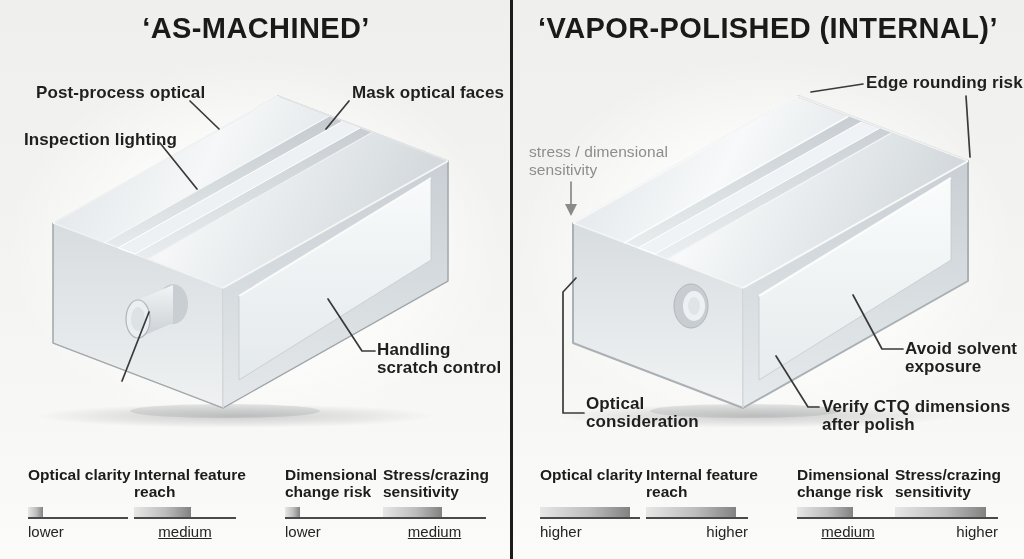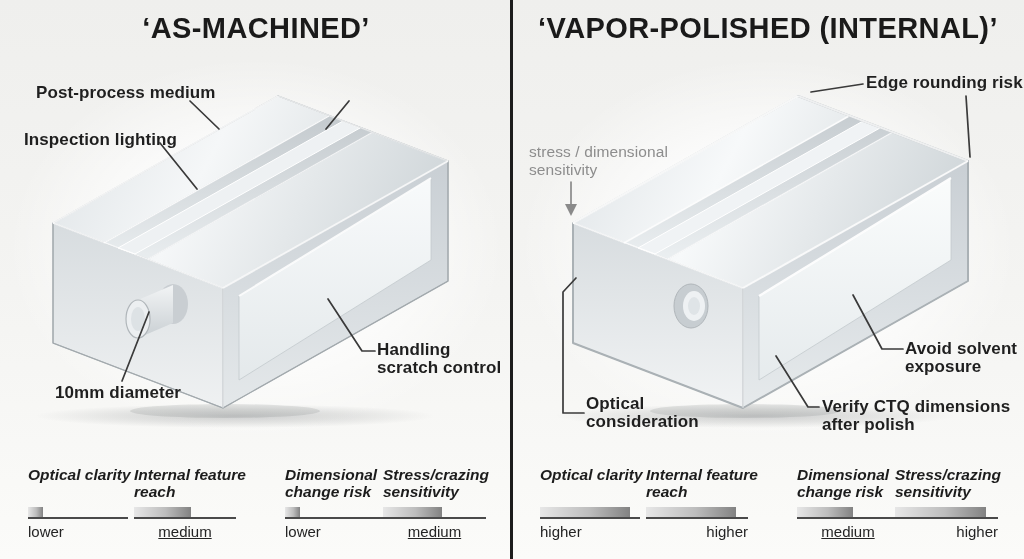--- a/index.html
+++ b/index.html
@@ -29,21 +29,21 @@
   .right .c1{left:17px;top:143px;width:152px;color:#8d8d8d;font-weight:normal;font-size:15.5px;line-height:1.18;}
   .right .c2{left:393px;top:340px;width:126px;}
   .right .c3{left:310px;top:398px;width:198px;}
   .right .c4{left:74px;top:395px;width:132px;}
   .metrics{position:absolute;left:0;top:466px;width:512px;height:90px;}
   .mcol{position:absolute;top:0;}
   .m0{left:28px;width:100px;}
   .m1{left:134px;width:102px;}
   .m2{left:265px;width:102px;margin-left:20px;}
   .m3{left:383px;width:103px;}
-  .mname{font-size:15.5px;font-weight:bold;line-height:1.1;color:#1c1c1c;width:calc(100% + 14px);min-height:34px;font-style:italic;}
+  .mname{font-size:15.5px;font-weight:bold;line-height:1.1;color:#1c1c1c;width:calc(100% + 14px);min-height:34px;}
   .bar{position:relative;height:13px;margin-top:6px;}
   .bar .tr{position:absolute;left:0;right:0;bottom:0;height:2.5px;background:#4a4a4a;}
   .bar .fl{position:absolute;left:0;bottom:2px;height:10px;width:0;
            background:linear-gradient(90deg,#e7e7e7 0%,#bdbdbd 55%,#828282 100%);}
   .mval{font-size:15px;color:#242424;margin-top:4px;}
   .va-l{text-align:left;} .va-c{text-align:center;text-decoration:underline;} .va-r{text-align:right;}
 </style>
 </head>
 <body>
 
@@ -111,23 +111,23 @@
     </svg>
 
     <svg class="leads" viewBox="0 0 512 559">
       <line x1="190" y1="101" x2="219" y2="129"></line>
       <line x1="349" y1="101" x2="326" y2="129"></line>
       <line x1="160" y1="143" x2="197" y2="189"></line>
       <line x1="122" y1="381" x2="149" y2="312"></line>
       <polyline points="375,351 362,351 328,299"></polyline>
     </svg>
 
-    <div class="callout c0">Post-process medium</div>
+    <div class="callout c0">Post-process optical</div>
+    <div class="callout c1">Mask optical faces</div>
     <div class="callout c2">Inspection lighting</div>
-    <div class="callout c3">10mm diameter</div>
     <div class="callout c4 wrap">Handling scratch control</div>
 
     <div class="metrics">
       <div class="mcol m0">
         <div class="mname">Optical clarity</div>
         <div class="bar">
           <div class="fl" style="width: 15%;"></div>
           <div class="tr"></div>
         </div>
         <div class="mval va-l">lower</div>

